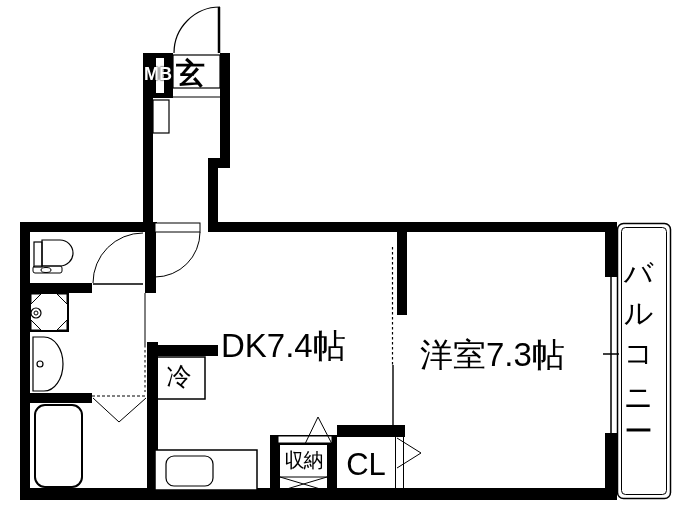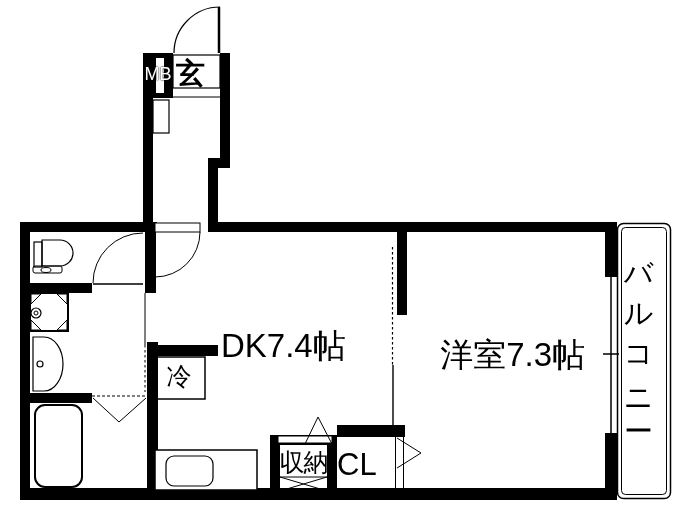--- a/index.html
+++ b/index.html
@@ -1,27 +1,27 @@
 <!DOCTYPE html>
 <html><head>
 <meta charset="utf-8">
 <style>
   html,body{margin:0;padding:0;background:#fff;}
   #plan{position:relative;width:689px;height:515px;background:#ffffff;overflow:hidden;
         font-family:"Liberation Sans","DejaVu Sans",sans-serif;}
   #plan svg{position:absolute;left:0;top:0;}
   .lbl{position:absolute;color:#000;white-space:nowrap;line-height:1;}
-  .lbl-mb{left:142px;top:65px;width:32px;text-align:center;font-size:18px;font-weight:normal;
+  .lbl-mb{left:142px;top:65px;width:32px;text-align:center;font-size:18px;font-weight:bold;
           color:#fff;text-shadow:0 0 2px #000,0 0 1px #000;}
   .lbl-genkan{left:176px;top:59px;font-size:29px;font-weight:bold;}
   .lbl-dk{left:221px;top:329px;width:140px;text-align:left;font-size:33px;}
-  .lbl-room{left:420px;top:338px;width:165px;text-align:right;font-size:33px;}
+  .lbl-room{left:420px;top:338px;width:165px;text-align:left;font-size:33px;}
   .lbl-fridge{left:153px;top:364px;width:52px;text-align:center;font-size:25px;}
-  .lbl-storage{left:270px;top:450px;width:67px;text-align:center;font-size:25px;letter-spacing:-1px;}
-  .lbl-cl{left:337px;top:449px;width:58px;font-size:31px;}
+  .lbl-storage{left:270px;top:450px;width:67px;text-align:center;font-size:20px;letter-spacing:-1px;}
+  .lbl-cl{left:337px;top:449px;width:58px;text-align:center;font-size:31px;}
   .lbl-balcony{left:624px;top:240px;height:240px;font-size:29px;
                writing-mode:vertical-rl;letter-spacing:11px;}
 </style>
 </head>
 <body>
 
 <div id="plan">
 
   <svg width="689" height="515" viewBox="0 0 689 515">
 

